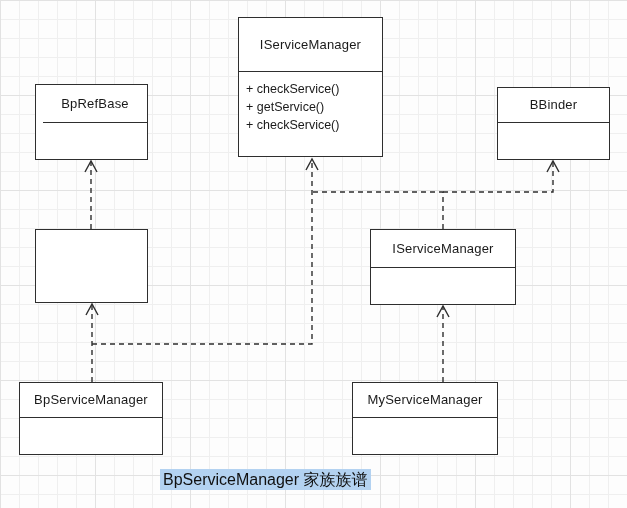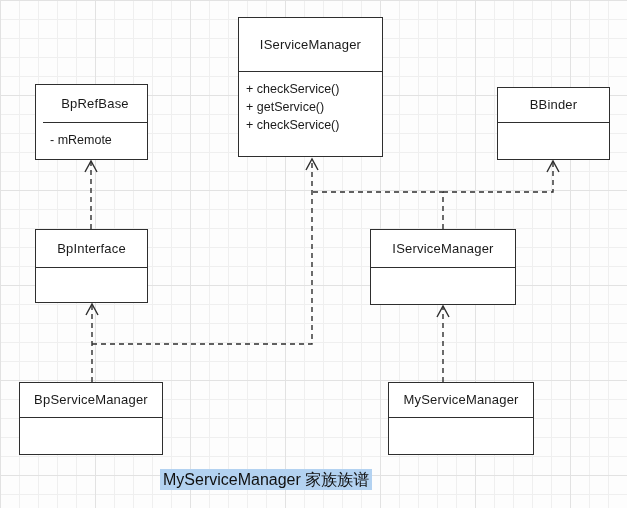--- a/index.html
+++ b/index.html
@@ -106,39 +106,35 @@
       <div class="node" style="left: 238px; top: 17px; width: 145px; height: 140px;">
         <div class="node-title" style="height: 53.5px;">IServiceManager</div>
         <div class="node-body">
           <div class="member">+ checkService()</div>
           <div class="member">+ getService()</div>
           <div class="member">+ checkService()</div>
         </div>
       </div>
       <div class="node" style="left: 35px; top: 84px; width: 113px; height: 76px; padding-left: 7px;">
         <div class="node-title" style="height: 37.5px;">BpRefBase</div>
-        <div class="node-body">
-          <div class="member">- mRemote</div>
-        </div>
       </div>
       <div class="node" style="left: 497px; top: 87px; width: 113px; height: 73px;">
         <div class="node-title" style="height: 34.5px;">BBinder</div>
         <div class="node-body"></div>
       </div>
       <div class="node" style="left: 35px; top: 229px; width: 113px; height: 74px;">
-        <div class="node-title" style="height: 37.5px;">BpInterface</div>
         <div class="node-body"></div>
       </div>
       <div class="node" style="left: 370px; top: 229px; width: 146px; height: 76px;">
         <div class="node-title" style="height: 37.5px;">IServiceManager</div>
         <div class="node-body"></div>
       </div>
       <div class="node" style="left: 19px; top: 382px; width: 144px; height: 73px;">
         <div class="node-title" style="height: 34.5px;">BpServiceManager</div>
         <div class="node-body"></div>
       </div>
-      <div class="node" style="left: 388px; top: 382px; width: 146px; height: 73px;">
+      <div class="node" style="left: 352px; top: 382px; width: 146px; height: 73px;">
         <div class="node-title" style="height: 34.5px;">MyServiceManager</div>
         <div class="node-body"></div>
       </div>
     </div>
-  <span class="caption" id="caption" style="background: rgb(179, 210, 241);">MyServiceManager 家族族谱</span>
+  <span class="caption" id="caption" style="background: rgb(179, 210, 241);">BpServiceManager 家族族谱</span>
 </div>
 
 </body></html>

